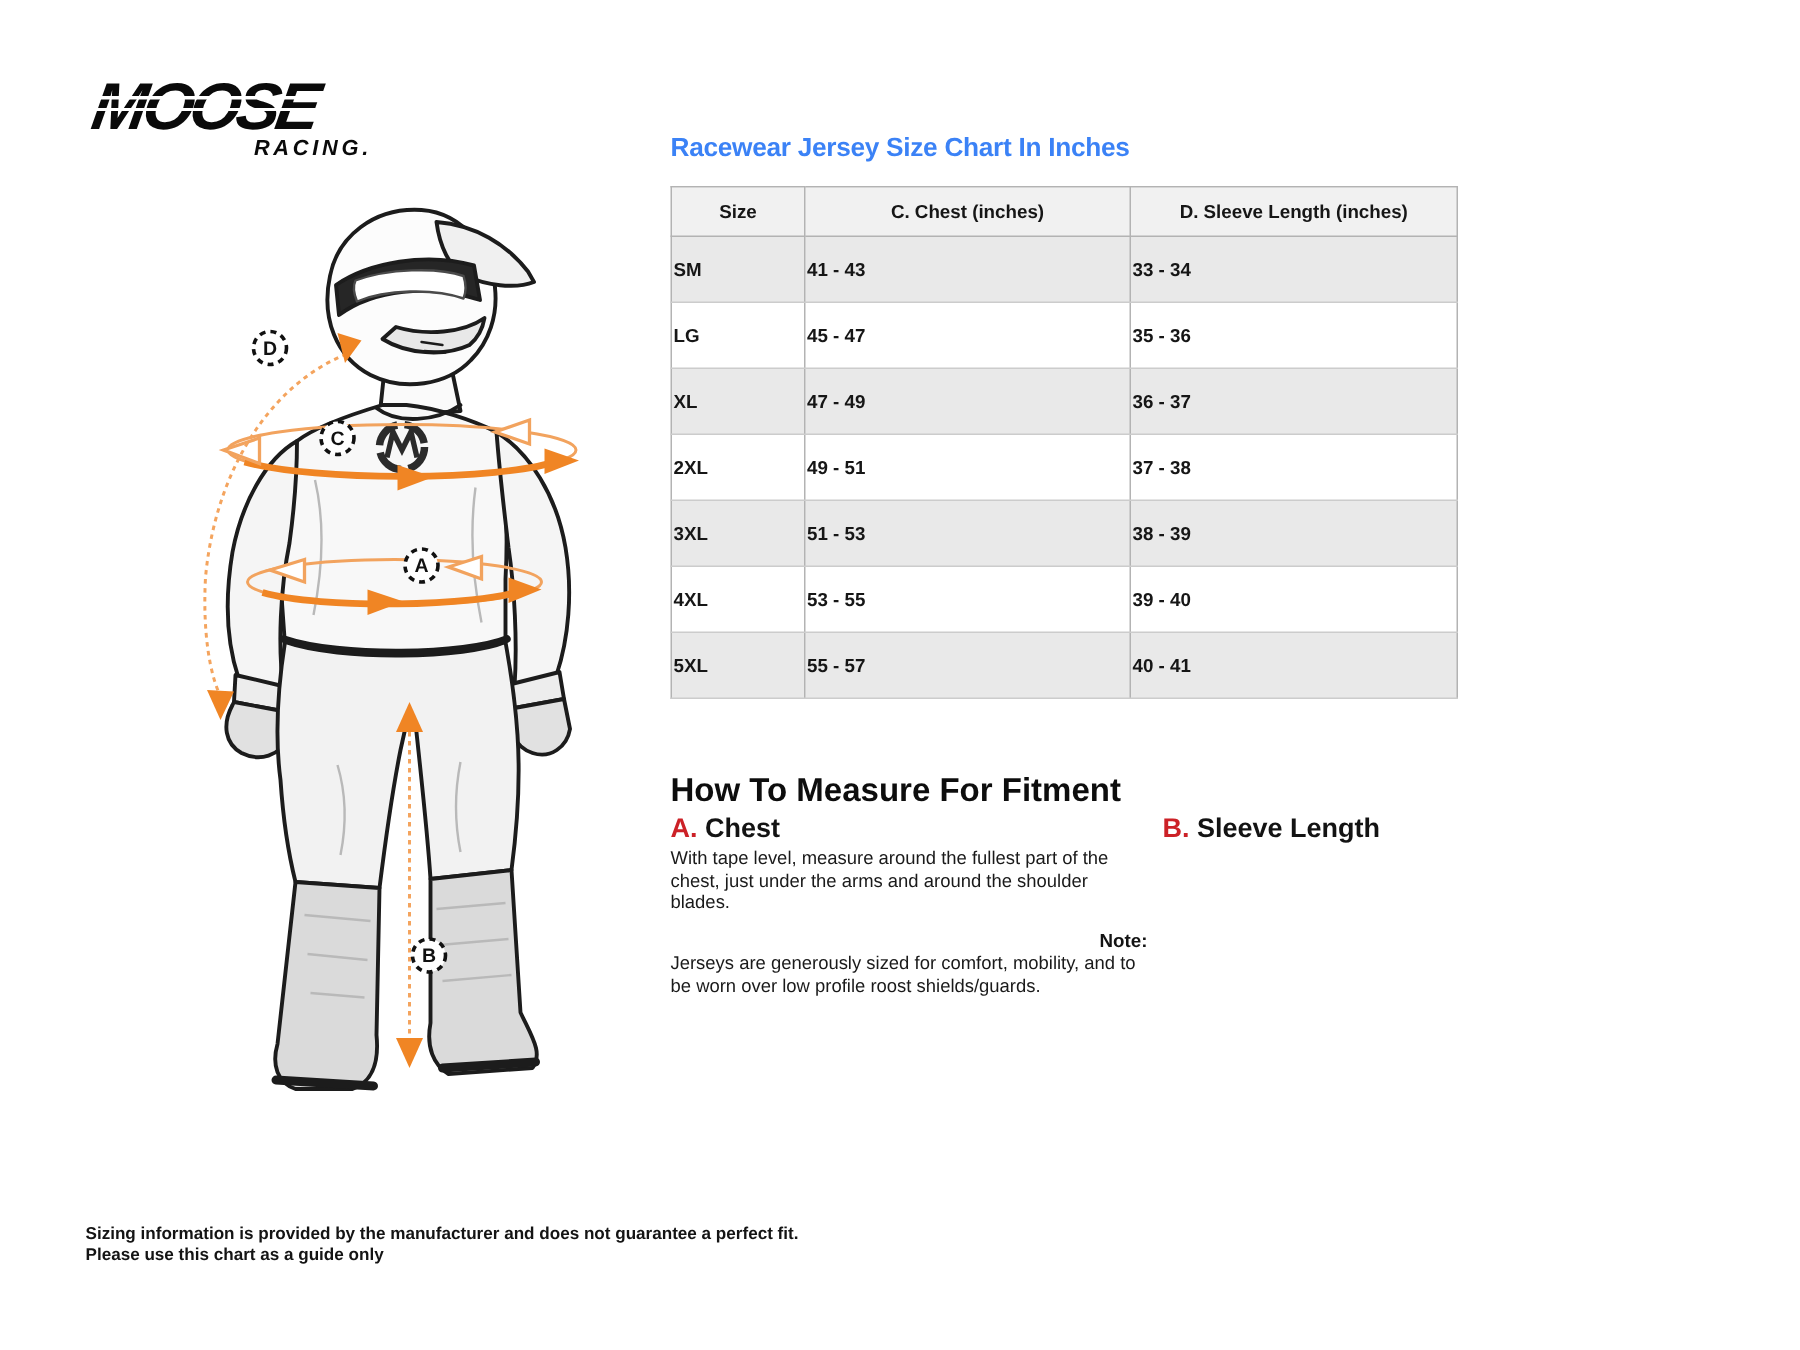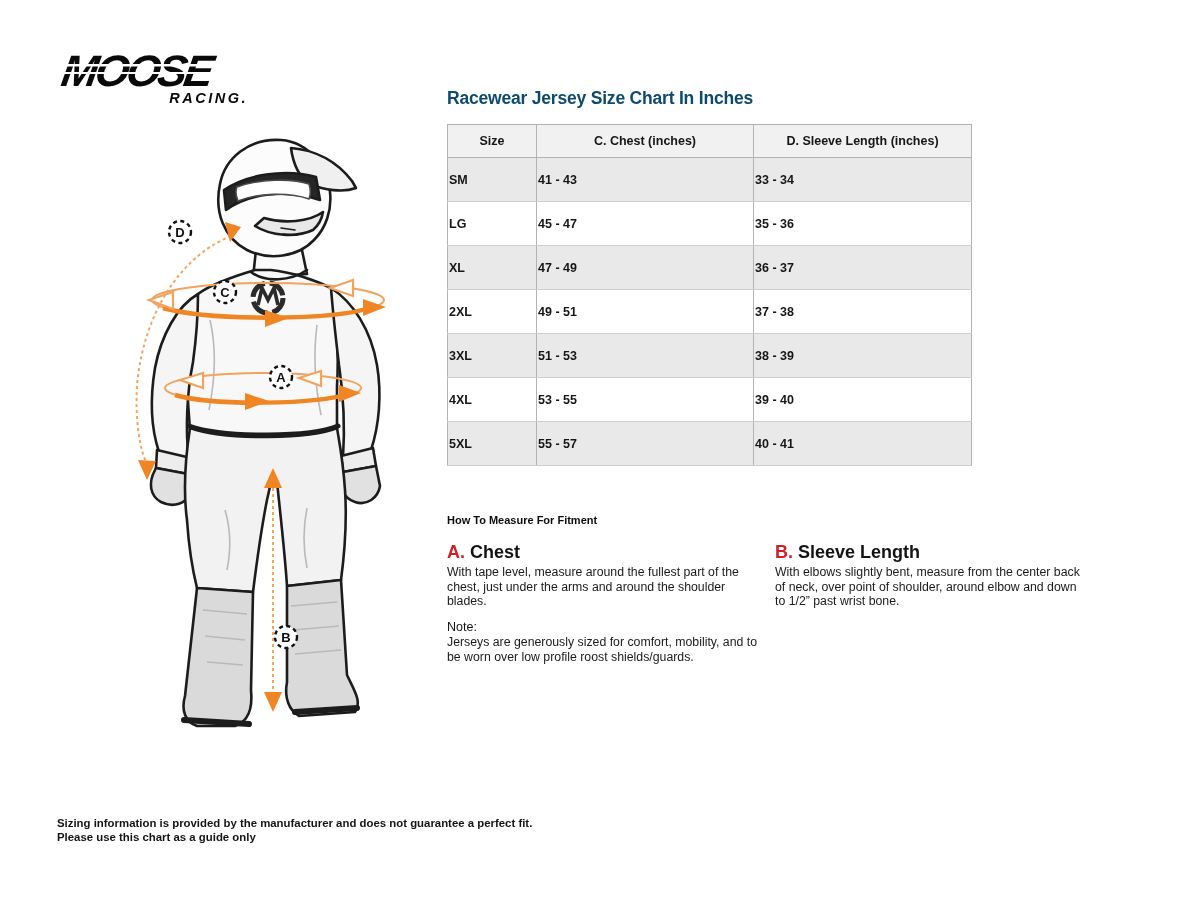--- a/index.html
+++ b/index.html
@@ -7,21 +7,21 @@
     width:1200px;height:900px;position:relative;background:#ffffff;
     font-family:"Liberation Sans",sans-serif;color:#111;overflow:hidden;
   }
   
   .logo{position:absolute;left:52px;top:46px;width:210px;height:64px;}
   
   .figure{position:absolute;left:85px;top:130px;width:360px;height:640px;}
   
   .chart-title{
     position:absolute;left:447px;top:88px;font-size:17.5px;font-weight:bold;
-    letter-spacing:-0.2px;color:#0c4a6e;
+    letter-spacing:-0.2px;color:#3b82f6;
   }
   table.size-table{
     position:absolute;left:447px;top:124px;width:524px;
     border-collapse:collapse;table-layout:fixed;
     border:1px solid #a8a8a8;
   }
   table.size-table col.c-size{width:89px;}
   table.size-table col.c-chest{width:217px;}
   table.size-table col.c-sleeve{width:218px;}
   table.size-table th{
@@ -30,29 +30,29 @@
   }
   table.size-table td{
     height:41px;border-left:1px solid #b3b3b3;border-right:1px solid #b3b3b3;
     border-top:1px solid #cccccc;border-bottom:1px solid #cccccc;
     font-size:12.5px;font-weight:bold;text-align:left;color:#161616;
   }
   table.size-table tbody tr:nth-child(odd) td{background:#e9e9e9;}
   table.size-table tbody tr:nth-child(even) td{background:#ffffff;}
   
   .measure{position:absolute;left:447px;top:514px;width:650px;}
-  .measure h2{margin:0;font-size:11px;font-weight:bold;color:#0d0d0d;}
+  .measure h2{margin:0;font-size:22px;font-weight:bold;color:#0d0d0d;}
   .measure-item{position:absolute;top:28px;}
   .measure-item.item-a{left:0;width:318px;}
   .measure-item.item-b{left:328px;width:314px;}
   .measure-item h3{margin:0 0 2px 0;font-size:18px;font-weight:bold;color:#131313;}
   .measure-item h3 .letter{color:#cc2127;}
   .measure-item p{margin:0;font-size:12.3px;line-height:14.6px;color:#1a1a1a;}
   .note{position:absolute;left:447px;top:620px;width:318px;}
-  .note h3{margin:0 0 1px 0;font-size:12.5px;font-weight:normal;color:#131313;}
+  .note h3{margin:0 0 1px 0;font-size:12.5px;font-weight:bold;color:#131313;text-align:right;}
   .note p{margin:0;font-size:12.3px;line-height:14.6px;color:#1a1a1a;}
   
   .footer{position:absolute;left:57px;top:816px;font-size:11.4px;font-weight:bold;
     line-height:14px;color:#141414;}
 </style>
 </head>
 <body>
 
 <svg class="logo" viewBox="0 0 210 64" aria-hidden="true">
   <g transform="skewX(-9)">
@@ -220,21 +220,20 @@
       <span class="letter">A.</span>
       <span>Chest</span>
     </h3>
     <p>With tape level, measure around the fullest part of the chest, just under the arms and around the shoulder blades.</p>
   </div>
   <div class="measure-item item-b">
     <h3>
       <span class="letter">B.</span>
       <span>Sleeve Length</span>
     </h3>
-    <p>With elbows slightly bent, measure from the center back of neck, over point of shoulder, around elbow and down to 1/2” past wrist bone.</p>
   </div>
 </div>
 
 <div class="note">
   <h3>Note:</h3>
   <p>Jerseys are generously sized for comfort, mobility, and to be worn over low profile roost shields/guards.</p>
 </div>
 
 <div class="footer">
   <div>Sizing information is provided by the manufacturer and does not guarantee a perfect fit.</div>

